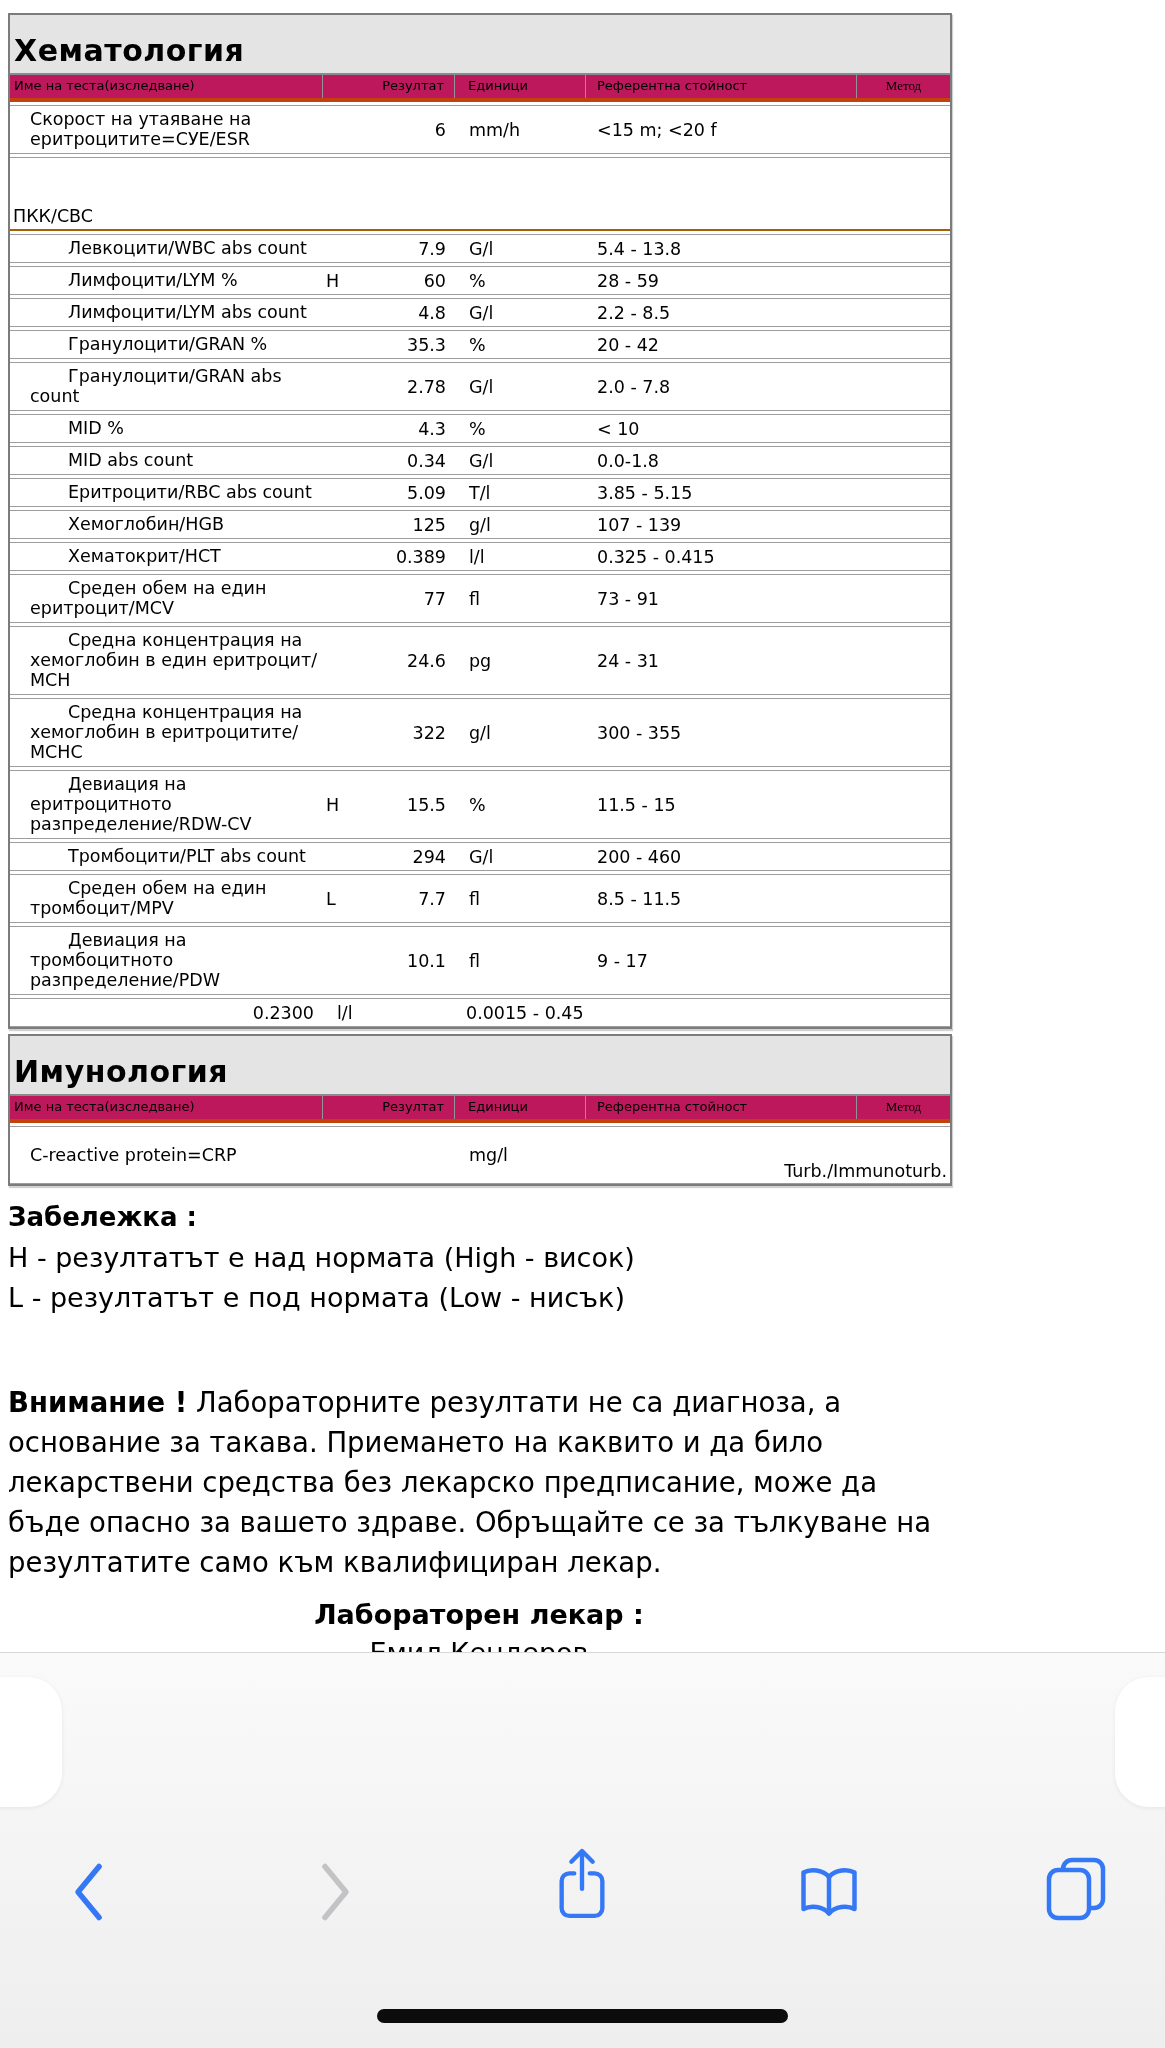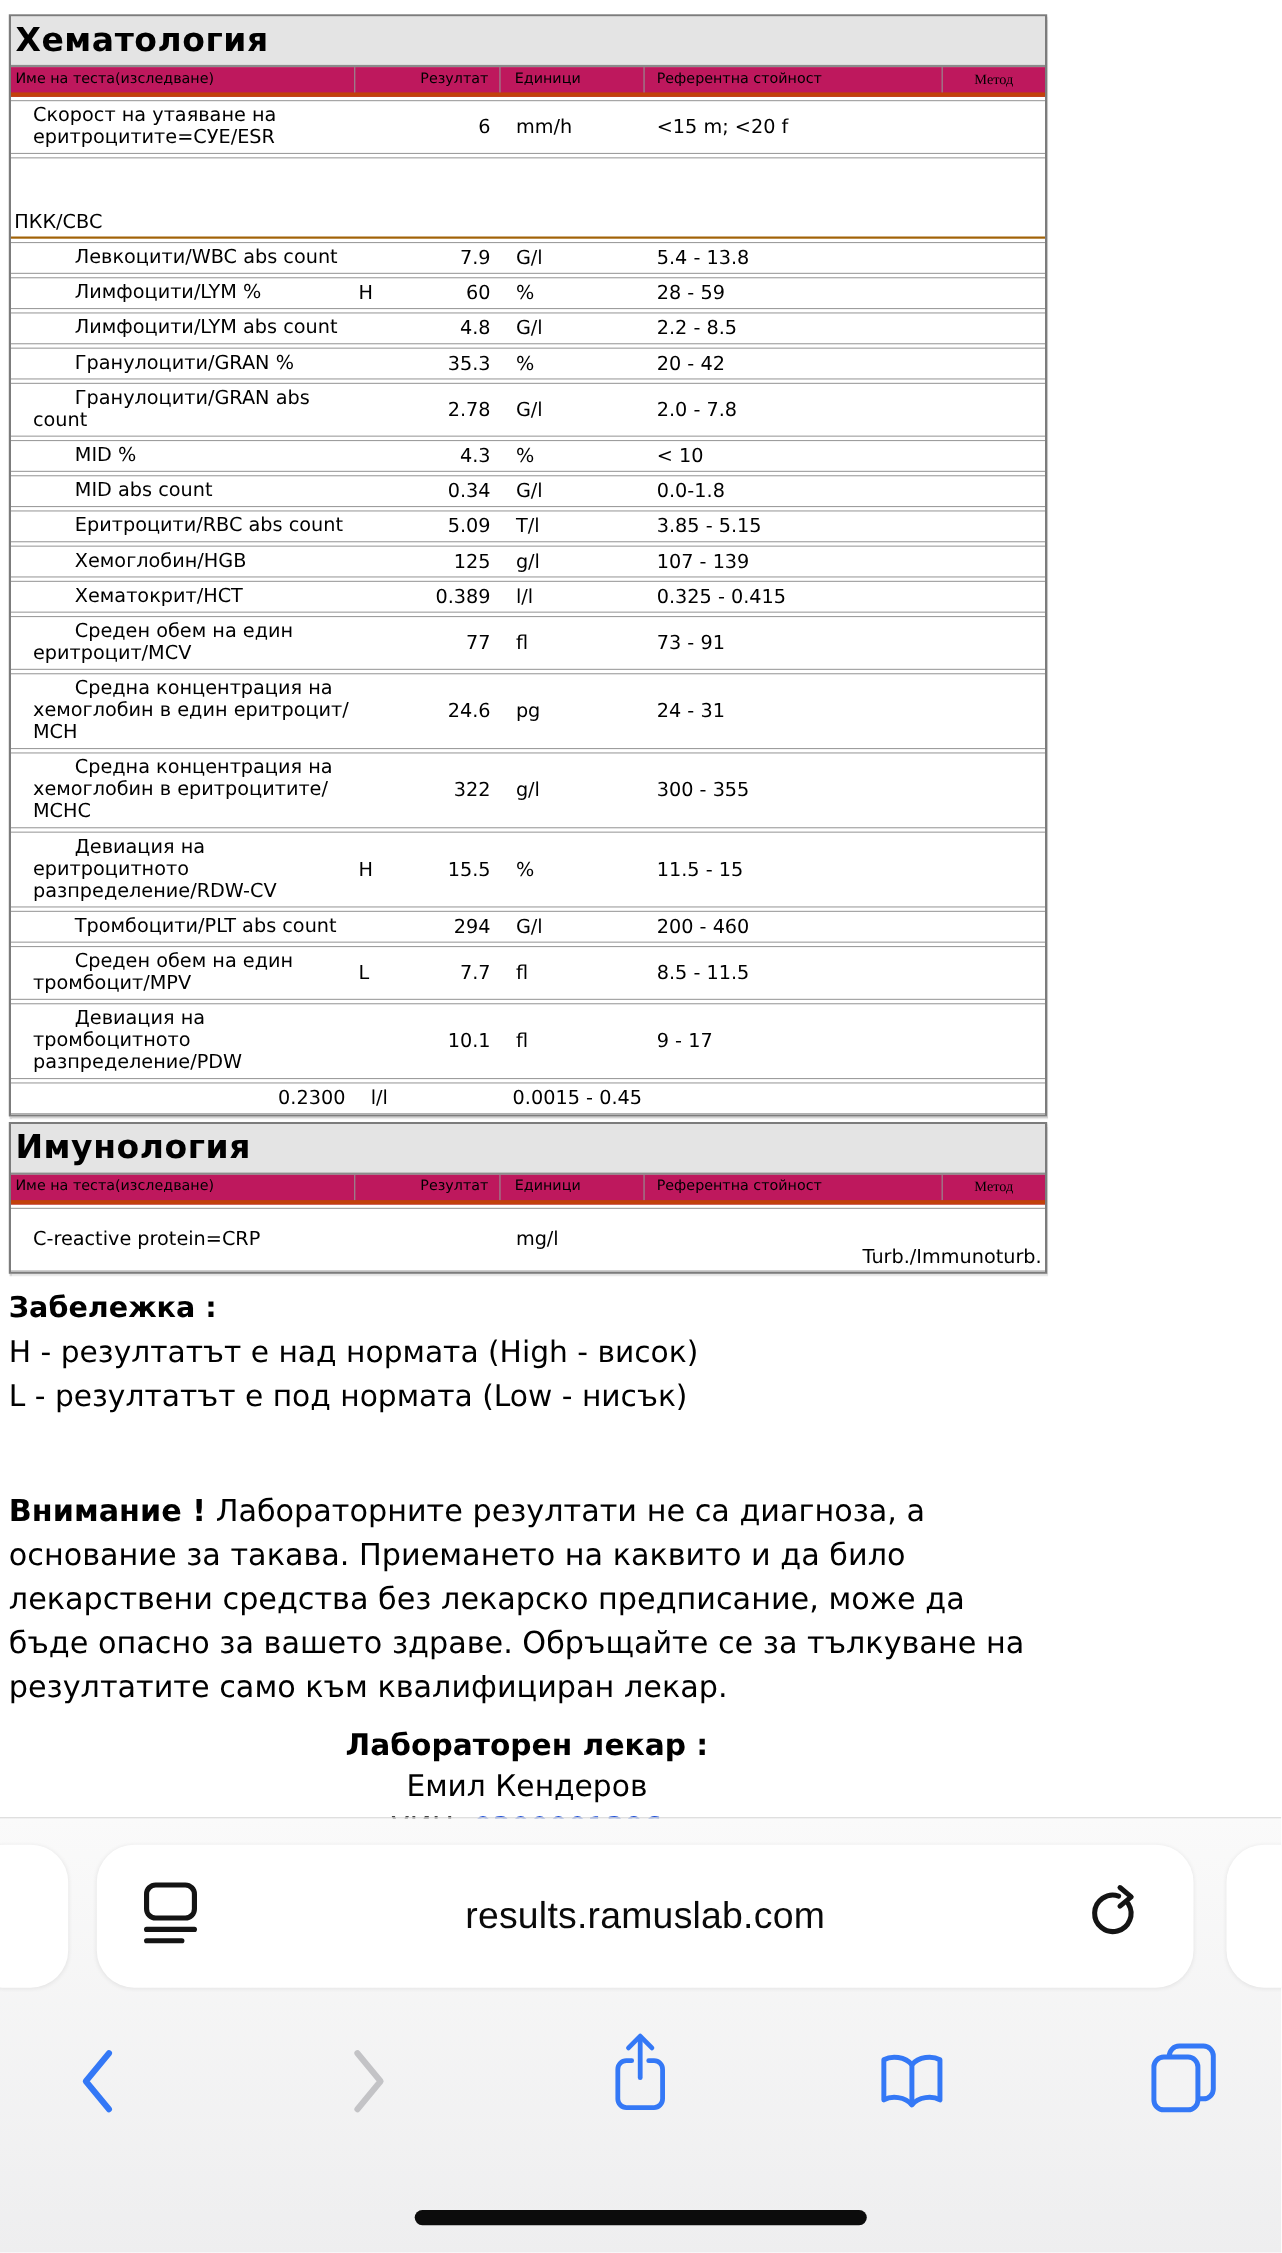--- a/index.html
+++ b/index.html
@@ -10,21 +10,21 @@
     font-family:"DejaVu Sans", sans-serif; color:#000;
   }
   
   .doc { position:absolute; left:8px; top:13px; width:944px; }
   .lab-table {
     border:2px solid #7c7c7c; background:#fff; margin-bottom:5px;
     box-shadow:1px 2px 1px rgba(0,0,0,0.18);
   }
   .band {
     background:#e4e4e4; border-bottom:2px solid #8b8b8b;
-    font-size:30px; font-weight:bold; padding:4px 6px 5px 4px; letter-spacing:0.5px;
+    font-size:30px; font-weight:bold; padding:18px 6px 5px 4px; letter-spacing:0.5px;
   }
   .cols { display:grid; grid-template-columns:313px 132px 131px 271px 1fr;
     background:#be185d; border-bottom:4px solid #c2410c; font-size:13px; }
   .cols .hc { padding:3px 4px 4px 4px; border-right:1px solid #949494; white-space:nowrap; overflow:hidden; }
   .cols .hc:last-child { border-right:none; text-align:center;font-family:Liberation Serif, serif; }
   .cols .hc.h-res { text-align:right; padding-right:10px; }
   .cols .hc.h-unit { padding-left:13px; }
   .cols .hc.h-ref { padding-left:11px; }
   .t-row {
     display:grid; grid-template-columns:313px 132px 131px 271px 1fr;
@@ -310,36 +310,20 @@
       <div class="sig-label">Лабораторен лекар :</div>
       <div class="sig-name">Емил Кендеров</div>
       <div class="sig-uin"><span>УИН: </span><a href="#">0300001396</a></div>
     </div>
   </div>
 
   <div class="chrome">
     <div class="side-card left"></div>
     <div class="side-card right"></div>
 
-    <div class="url-card">
-      <div class="url-text">results.ramuslab.com</div>
-      <div class="reader-btn">
-        <svg width="50" height="58" viewBox="0 0 48 56" fill="none">
-          <rect x="3" y="3" width="42" height="29" rx="8" stroke="#141414" stroke-width="4.5"></rect>
-          <line x1="3" y1="42" x2="45" y2="42" stroke="#141414" stroke-width="4.5" stroke-linecap="round"></line>
-          <line x1="3" y1="52" x2="34" y2="52" stroke="#141414" stroke-width="4.5" stroke-linecap="round"></line>
-        </svg>
-      </div>
-      <div class="reload-btn">
-        <svg width="56" height="56" viewBox="0 0 44 44" fill="none">
-          <path d="M30.5 15.2 A 13 13 0 1 1 23.5 9.6" stroke="#141414" stroke-width="3.6" stroke-linecap="round"></path>
-          <path d="M24.5 3.5 L32.5 10.2 L24.5 16.8" stroke="#141414" stroke-width="3.6" stroke-linecap="round" stroke-linejoin="round" fill="none"></path>
-        </svg>
-      </div>
-    </div>
 
     <div class="tb-btn" style="left:60px; top:208px;">
       <svg width="56" height="62" viewBox="0 0 34 56" fill="none">
         <polyline points="27,5 8,28 27,51" stroke="#3478F6" stroke-width="5" stroke-linecap="round" stroke-linejoin="round"></polyline>
       </svg>
     </div>
     <div class="tb-btn" style="left:308px; top:208px;">
       <svg width="56" height="62" viewBox="0 0 34 56" fill="none">
         <polyline points="7,5 26,28 7,51" stroke="#C3C3C6" stroke-width="5" stroke-linecap="round" stroke-linejoin="round"></polyline>
       </svg>

